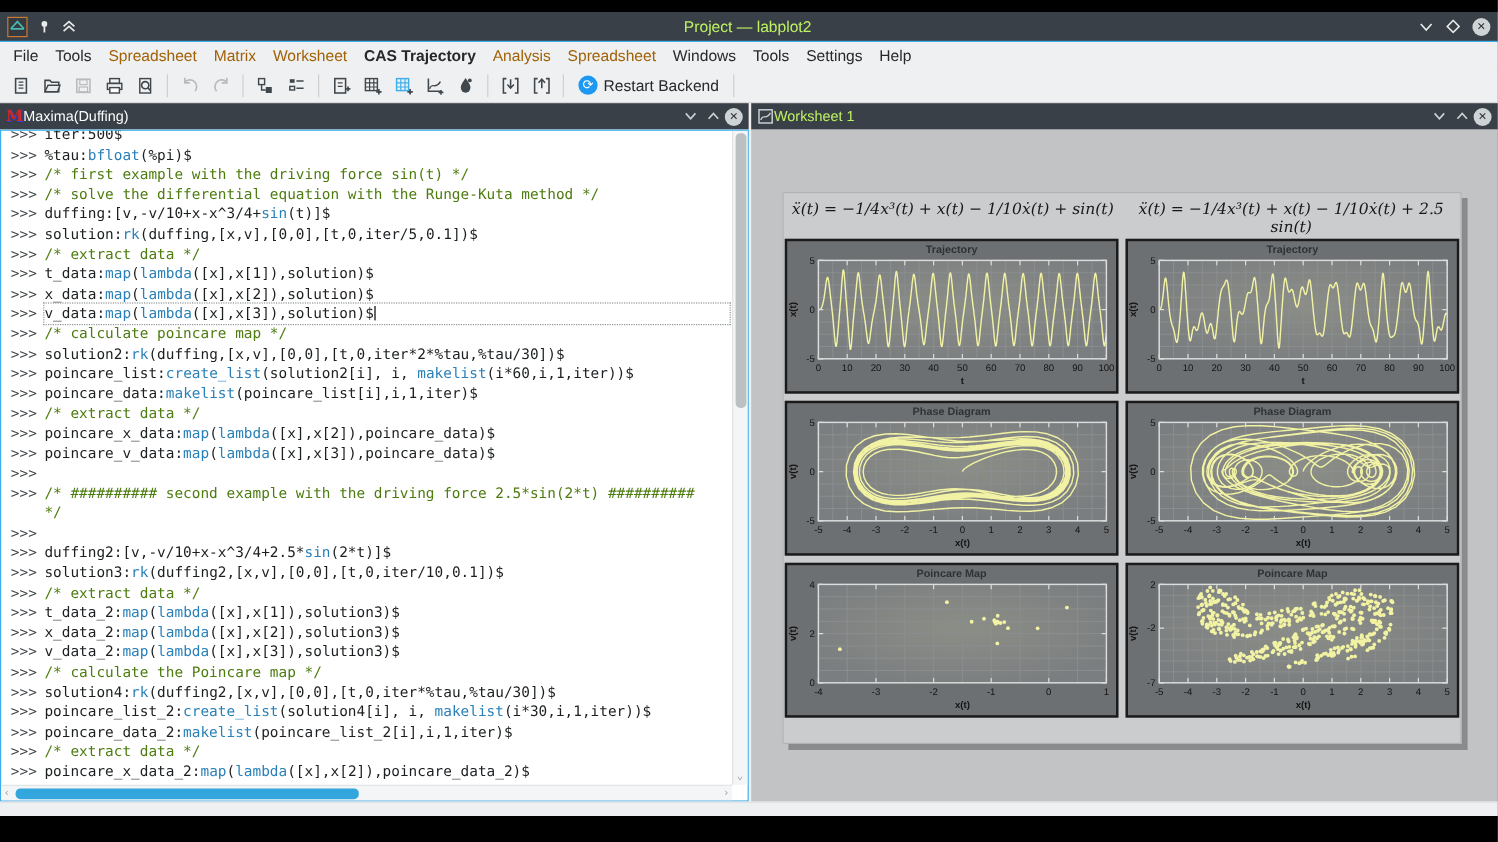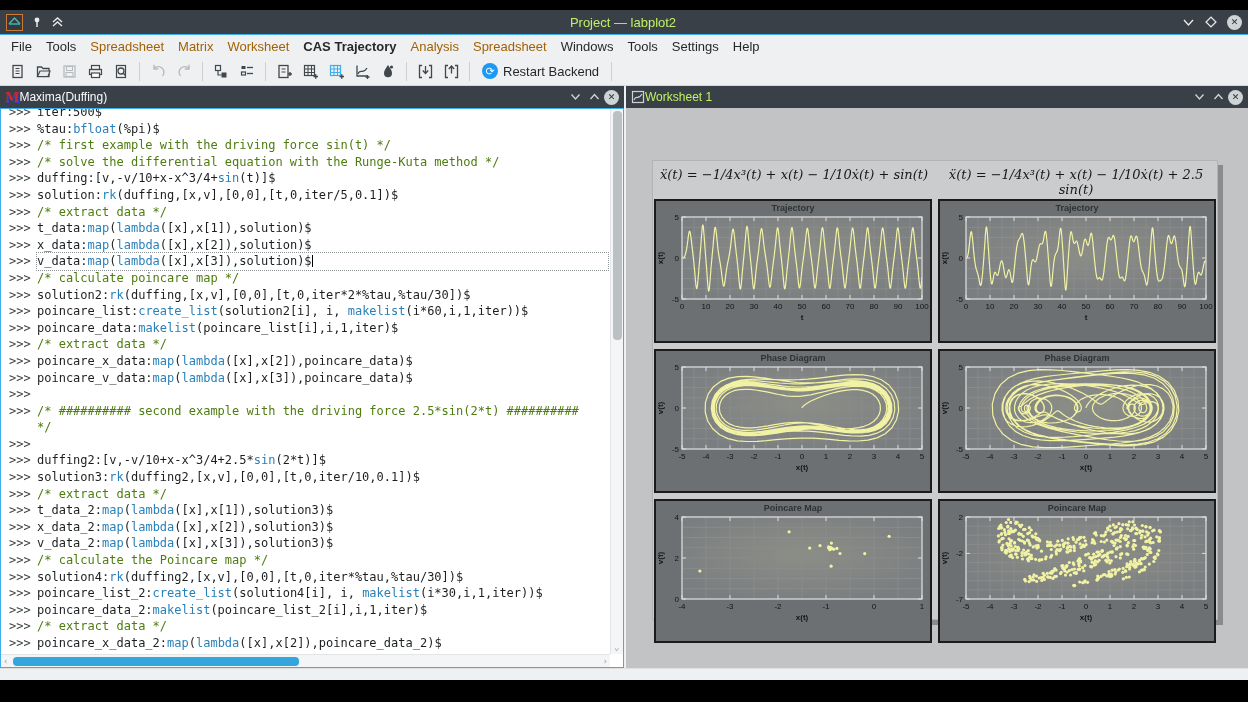--- a/index.html
+++ b/index.html
@@ -49,21 +49,21 @@
   .vthumb{position:absolute;left:2px;width:9px;border-radius:4px;background:#bbc0c3;top:2px;height:42%;}
   .hsb{position:absolute;left:0;right:13px;bottom:0;height:13px;background:#f4f5f6;border-top:1px solid #e2e4e6;}
   .hthumb{position:absolute;top:2px;height:9px;border-radius:4px;background:#33a7dd;left:12px;width:47%;}
   .sb-arrow{position:absolute;color:#9aa0a4;font-size:9px;line-height:13px;}
   
   .ws-view{flex:1;position:relative;background:#c2c3c5;overflow:hidden;}
   .ws-page{position:absolute;left:26px;top:52px;width:566px;height:460px;background:#cbcccd;border:1px solid #b2b3b5;box-shadow:5px 5px 0 #8a8b8d;}
   .eq-row{display:flex;align-items:flex-start;height:30px;margin-top:6px;}
   .eq{flex:1;text-align:center;font-family:"DejaVu Serif",serif;font-style:italic;font-size:13px;color:#17181a;}
   .plots{display:grid;grid-template-columns:278px 278px;gap:6px;justify-content:center;margin-top:2px;}
-  .panel{width:278px;height:144px;background:#6d7072;border:2px solid #1b1b1b;}
+  .panel{width:278px;height:129px;background:#6d7072;border:2px solid #1b1b1b;}
   .ptitle{height:13px;text-align:center;font-size:9px;font-weight:bold;color:#2d3235;line-height:14px;}
   
   .statusbar{position:absolute;left:0;right:0;bottom:0;height:12px;background:#eff0f1;border-top:1px solid #dddfe1;}
   svg{display:block;}
 </style>
 </head>
 <body>
 
 <div id="window">
 

